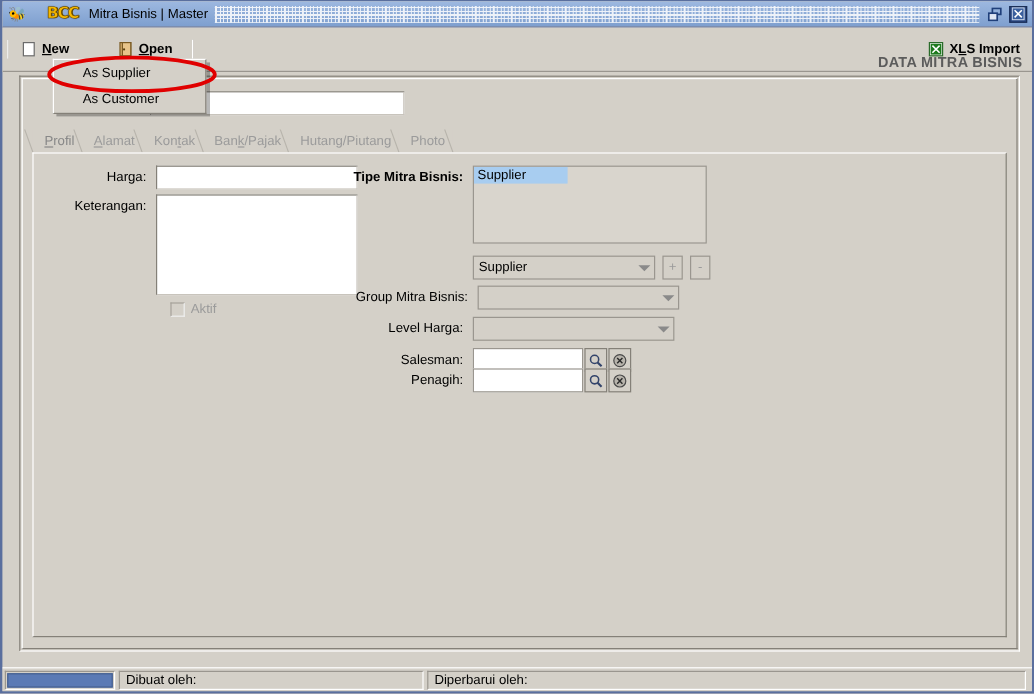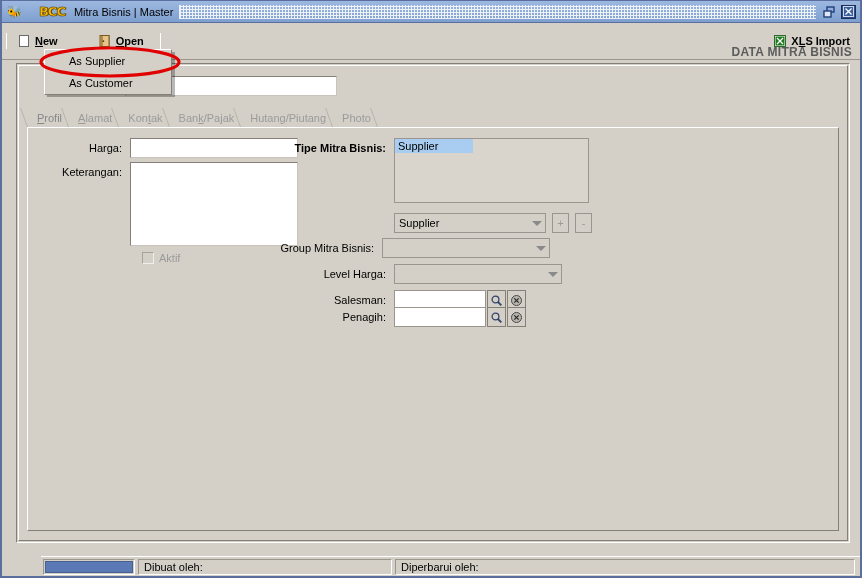--- a/index.html
+++ b/index.html
@@ -234,21 +234,20 @@
   }
 
   
   #statusbar {
     position: absolute; left: 0; bottom: 0; right: 0;
     height: 20px;
     background: #d4d0c8;
     border-top: 1px solid #ffffff;
     display: flex; align-items: center;
     padding: 2px 2px;
-    margin-left: 39px;
   }
   .sbcell {
     height: 16px;
     border: 1px solid #9a968f;
     border-right-color: #ffffff; border-bottom-color: #ffffff;
     display: flex; align-items: center;
     padding: 0 5px;
     font-size: 11px; color: #000;
     margin-right: 3px;
     background: #d4d0c8;
@@ -407,21 +406,21 @@
           <div class="combo" style="width:152px;">
             <span class="cval">Supplier</span>
             <span class="arrow">
                 <i></i>
               </span>
           </div>
           <div class="pmbtn">+</div>
           <div class="pmbtn">-</div>
         </div>
 
-        <div class="frow" style="left:244px; top:110px;">
+        <div class="frow" style="left:260px; top:110px;">
           <span class="flabel" style="width:110px;">Group Mitra Bisnis:</span>
           <div class="combo disabled" style="width:168px;">
             <span class="cval"></span>
             <span class="arrow">
                 <i></i>
               </span>
           </div>
         </div>
 
         <div class="frow" style="left:256px; top:136px;">

